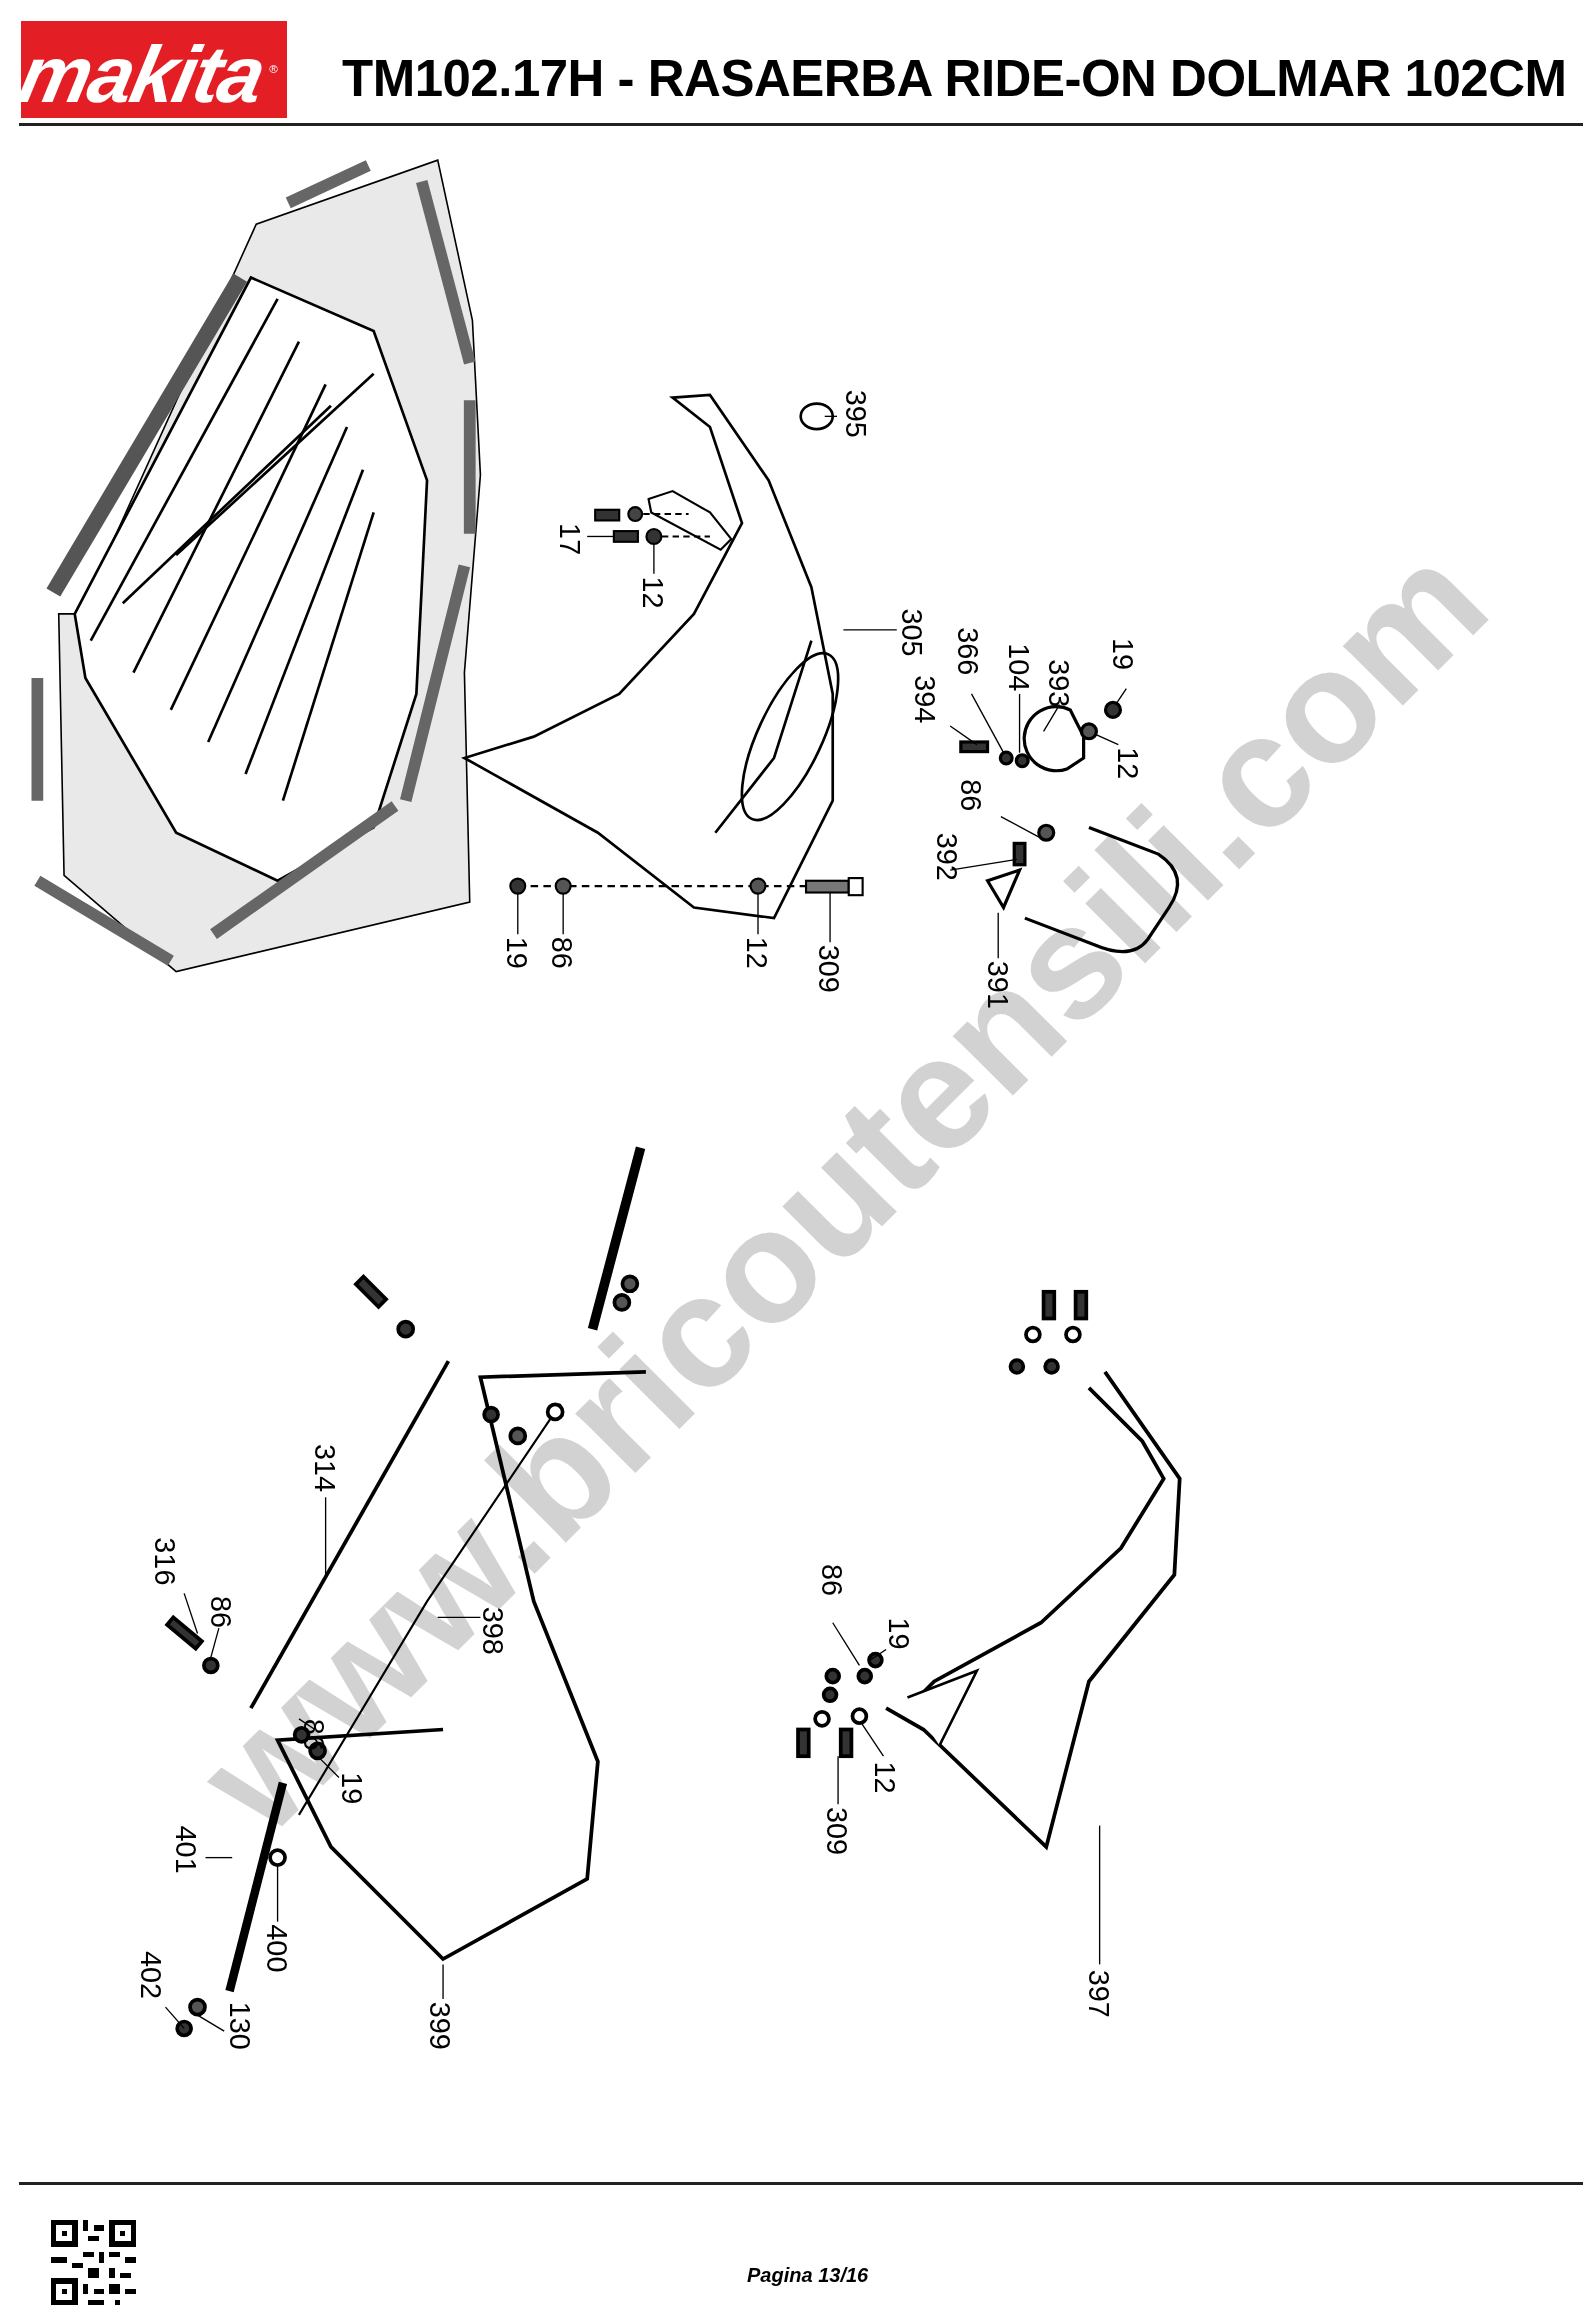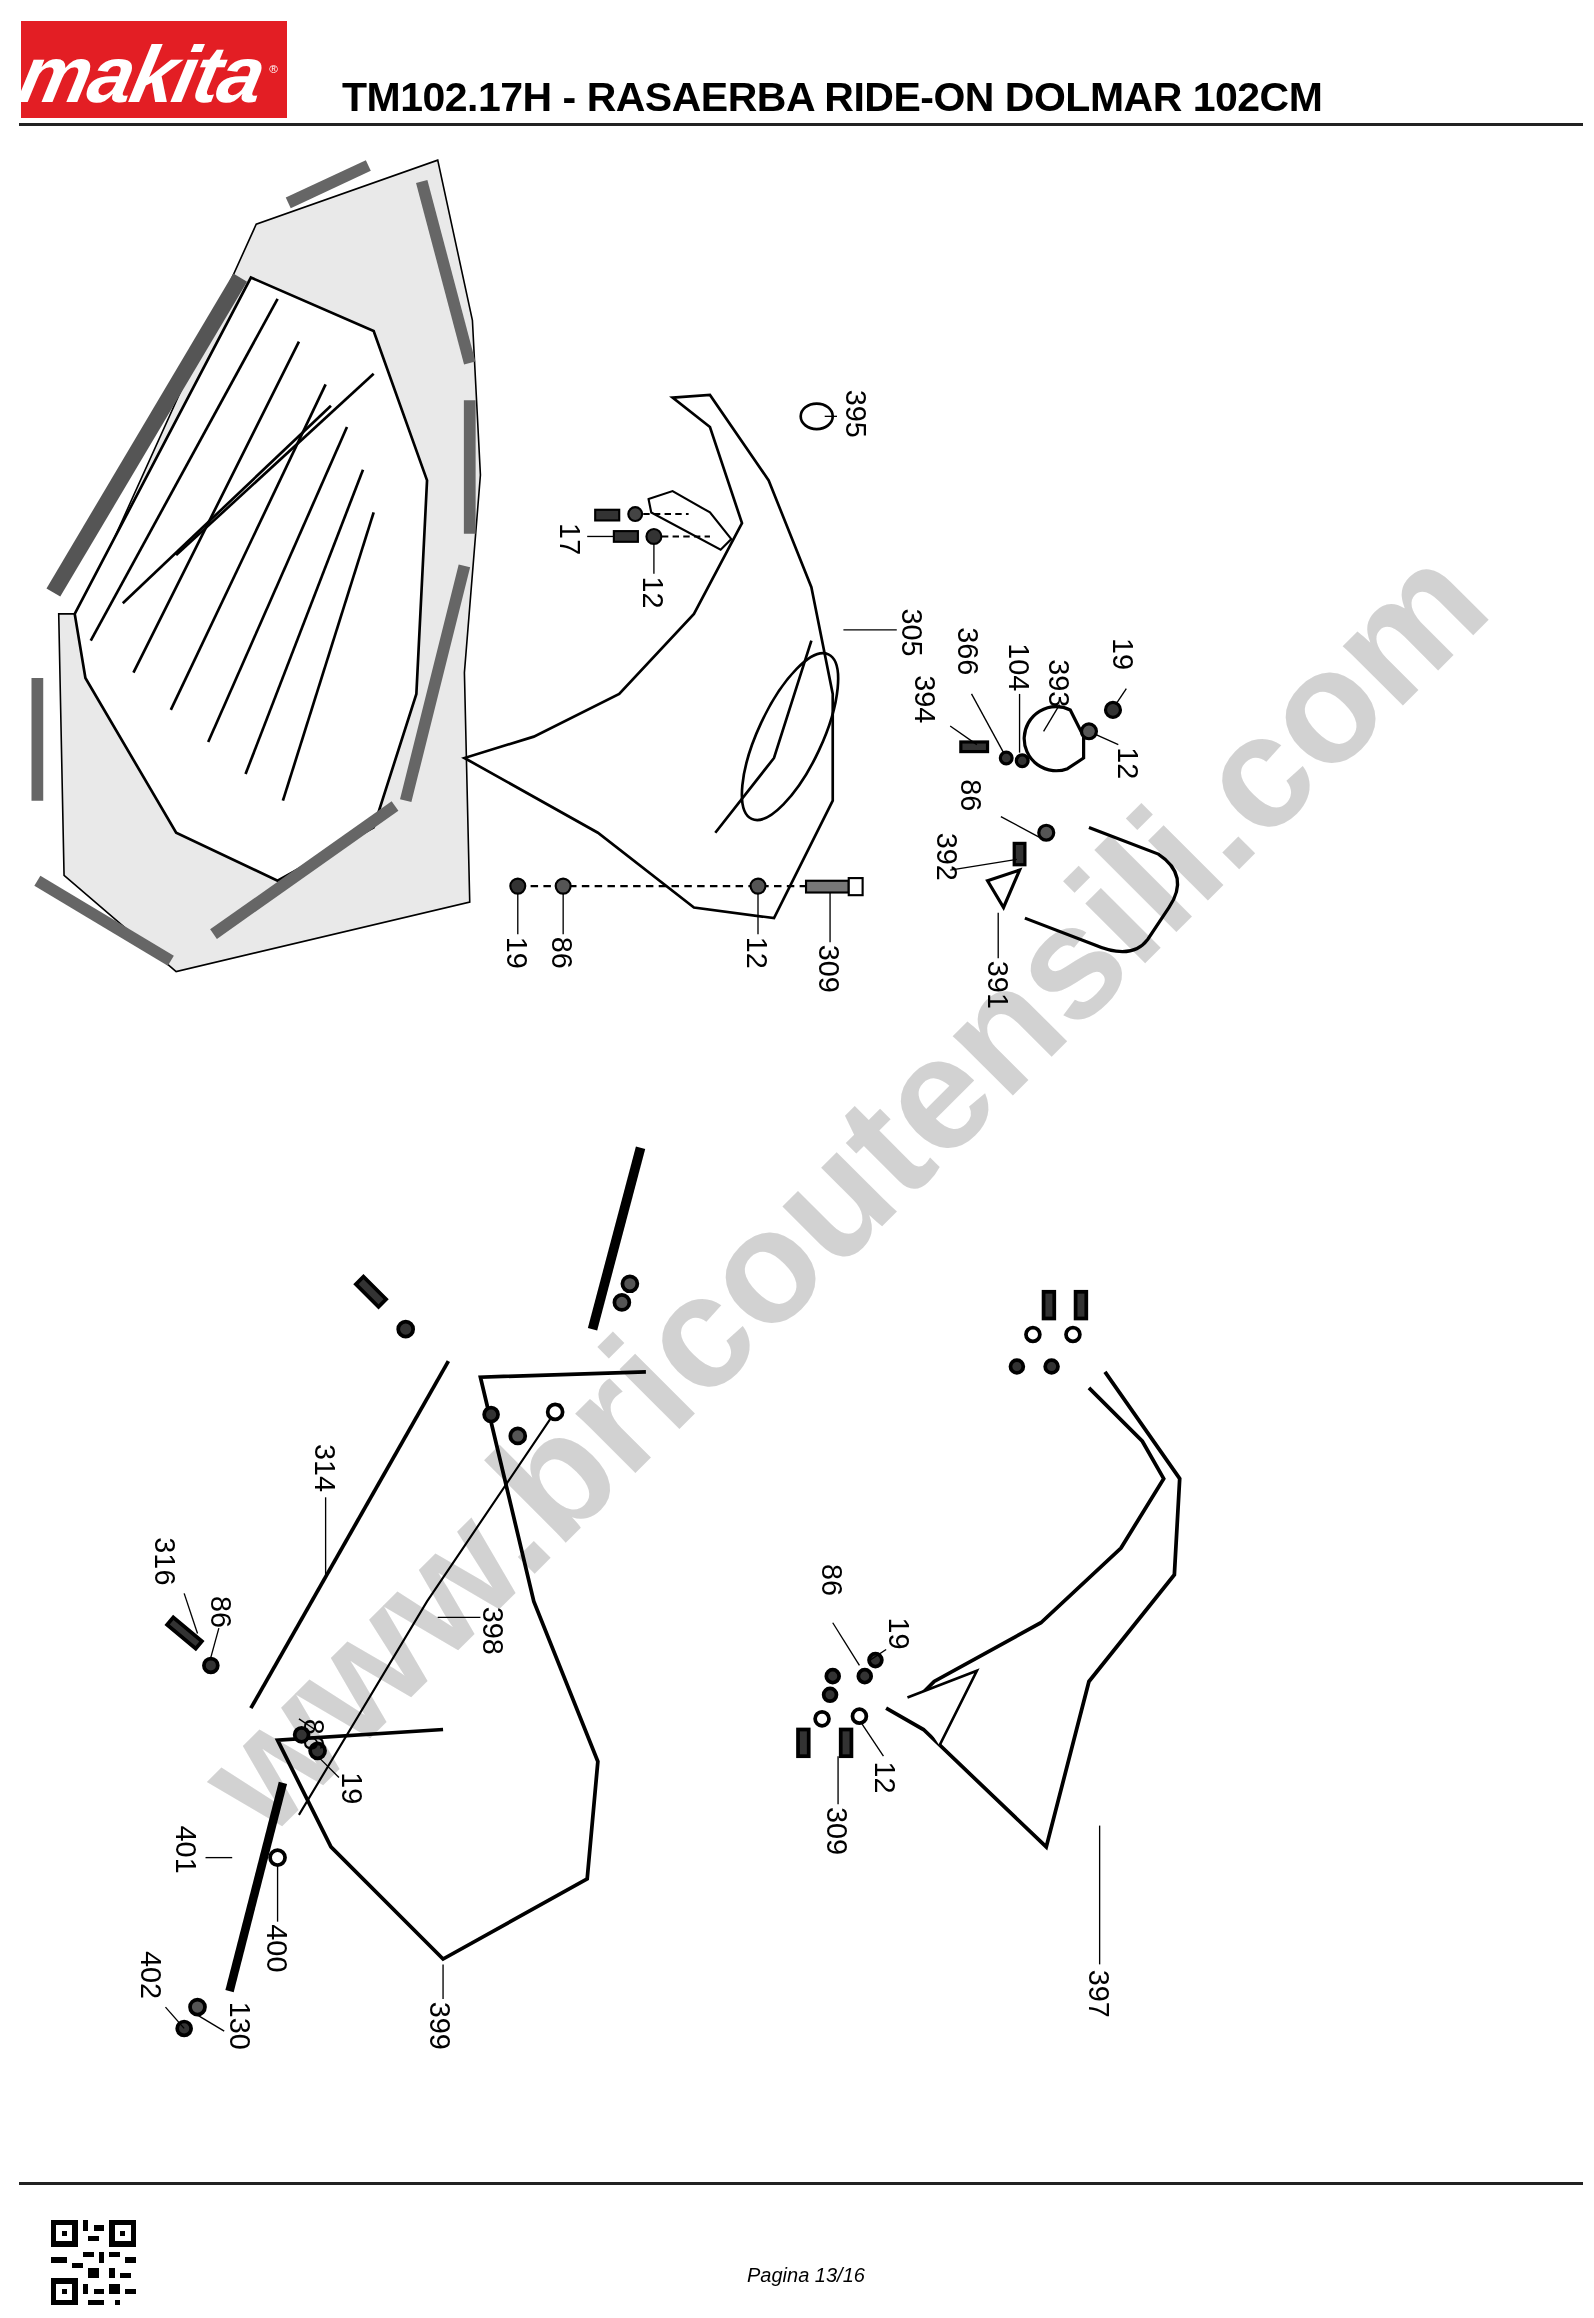--- a/index.html
+++ b/index.html
@@ -1,23 +1,23 @@
 <!DOCTYPE html>
 <html style="font-size:8.5px"><head>
 <meta charset="utf-8">
 <style>
   html, body { margin:0; padding:0; background:#ffffff; }
   body { width:1595px; height:2319px; position:relative; overflow:hidden; font-family:"Liberation Sans", sans-serif; color:#000; }
   .logo { position:absolute; left:21.4px; top:21.4px; width:266px; height:97px; background:#e31e24; overflow:hidden; }
   .logo-text { position:absolute; left:0; bottom:3.2px; font-family:"Liberation Sans", sans-serif; font-weight:bold; font-style:italic; font-size:80px; line-height:1; color:#ffffff; letter-spacing:-2.1px; transform:skewX(-12deg); }
   .logo-reg { position:absolute; right:9.6px; top:41px; font-size:11.7px; color:#fff; }
-  .title { position:absolute; left:342px; top:53px; font-weight:bold; font-size:41px; line-height:1; white-space:nowrap; letter-spacing:-0.5px;margin-top:24px; }
+  .title { position:absolute; left:342px; top:53px; font-weight:bold; font-size:51px; line-height:1; white-space:nowrap; letter-spacing:-0.5px; }
   .rule-top { position:absolute; left:19px; top:123px; width:1564px; height:2.7px; background:#222; }
   .rule-bottom { position:absolute; left:19px; top:2182px; width:1564px; height:2.7px; background:#222; }
-  .page-num { position:absolute; left:747px; top:2264px; font-style:italic; font-size:20px; }
+  .page-num { position:absolute; left:747px; top:2264px; font-style:italic; font-size:20px;font-weight:bold; }
   .qr { position:absolute; left:51px; top:2220px; width:85px; height:85px; }
   .diagram { position:absolute; left:0; top:128px; width:1595px; height:2050px; }
   .label { font-family:"Liberation Sans", sans-serif; font-size:54px; fill:#000; }
   .watermark { font-family:"Liberation Sans", sans-serif; font-weight:bold; font-size:300px; fill:#c8c8c8; opacity:0.8; }
 </style>
 </head>
 <body>
 
 <div class="logo">
   <span class="logo-text">makita</span>

